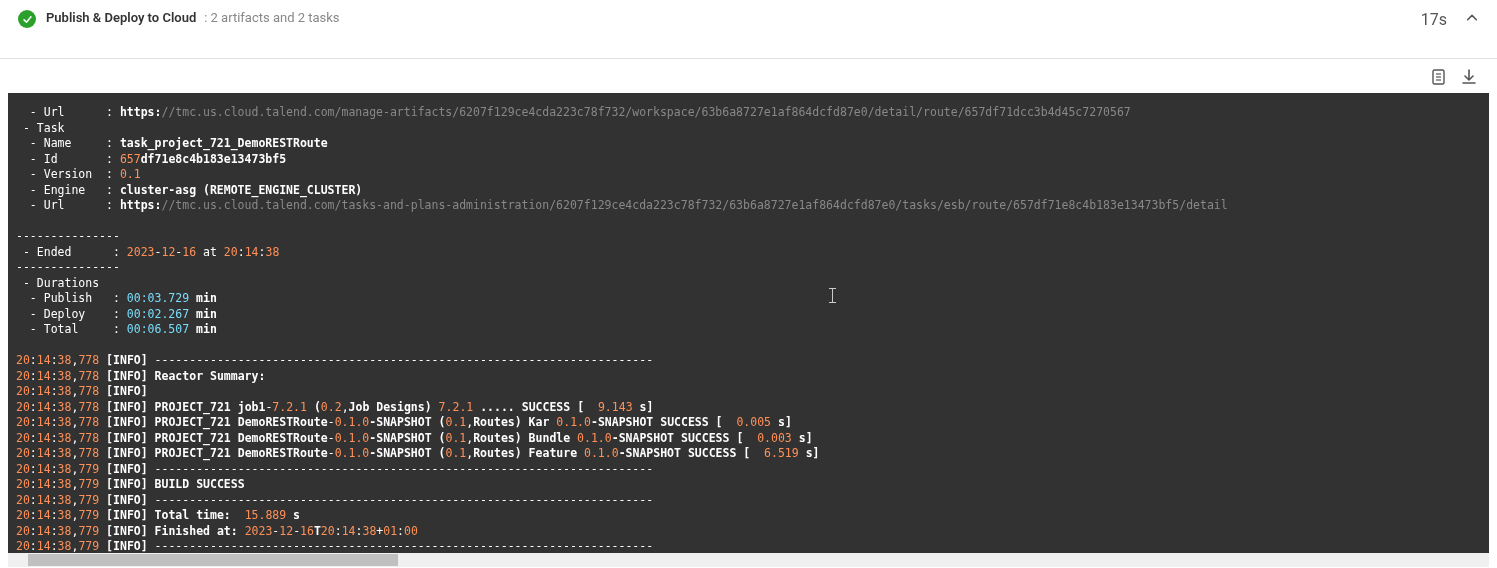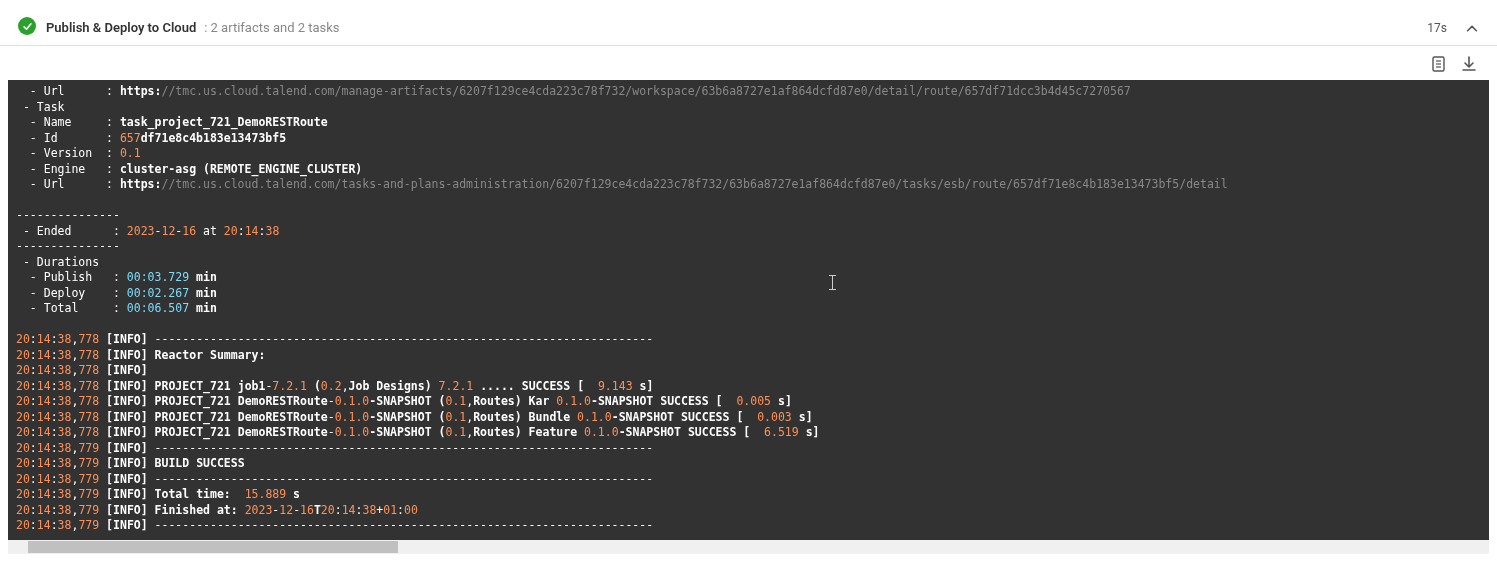--- a/index.html
+++ b/index.html
@@ -1,31 +1,31 @@
 <!DOCTYPE html>
 <html><head>
 <meta charset="utf-8">
 <style>
 * { box-sizing: border-box; margin: 0; padding: 0; }
 body { font-family: -apple-system, BlinkMacSystemFont, "Segoe UI", Roboto, sans-serif; background: #fff; width: 1497px; height: 568px; overflow: hidden; position: relative; }
 
-.header { display: flex; align-items: flex-end; padding: 10px 18px; border-bottom: 1px solid #e0e0e0; background: #fff; height: 46px; }
+.header { display: flex; align-items: flex-start; padding: 10px 18px; border-bottom: 1px solid #e0e0e0; background: #fff; height: 59px; }
 .status-icon { width: 18px; height: 18px; border-radius: 50%; background: #2ca02c; display: flex; align-items: center; justify-content: center; margin-right: 10px; flex-shrink: 0; }
 .status-icon svg { width: 11px; height: 11px; }
 .header-title { font-size: 13px; font-weight: 600; color: #333; }
 .header-subtitle { font-size: 13px; color: #888; margin-left: 8px; }
 .header-spacer { flex: 1; }
-.duration { font-size: 12px; color: #555; margin-right: 18px; }
+.duration { font-size: 16px; color: #555; margin-right: 18px; }
 .chevron { width: 14px; height: 14px; cursor: pointer; }
 
 .toolbar { display: flex; justify-content: flex-end; padding: 8px 18px 6px; gap: 10px; }
 .tool-btn { width: 20px; height: 20px; cursor: pointer; display: flex; align-items: center; justify-content: center; }
 
 .console-wrap { position: relative; margin: 0 8px; }
-.console { background: #323232; color: #ccc; font-family: "DejaVu Sans Mono", Consolas, monospace; font-size: 11.5px; line-height: 15.5px; padding: 4px 8px; height: 460px; overflow: auto; white-space: pre; }
+.console { background: #323232; color: #ccc; font-family: "DejaVu Sans Mono", Consolas, monospace; font-size: 11.5px; line-height: 15.5px; padding: 12px 8px; height: 460px; overflow: auto; white-space: pre; }
 .console::-webkit-scrollbar { width: 14px; height: 14px; }
 .console::-webkit-scrollbar-track { background: #f0f0f0; }
 .console::-webkit-scrollbar-thumb { background: #c0c0c0; }
 
 .c-white { color: #ffffff; }
 .c-gray  { color: #888888; }
 .c-cyan  { color: #7addfb; }
 .c-num   { color: #ff9158; }
 .c-bold  { font-weight: bold; }
 

